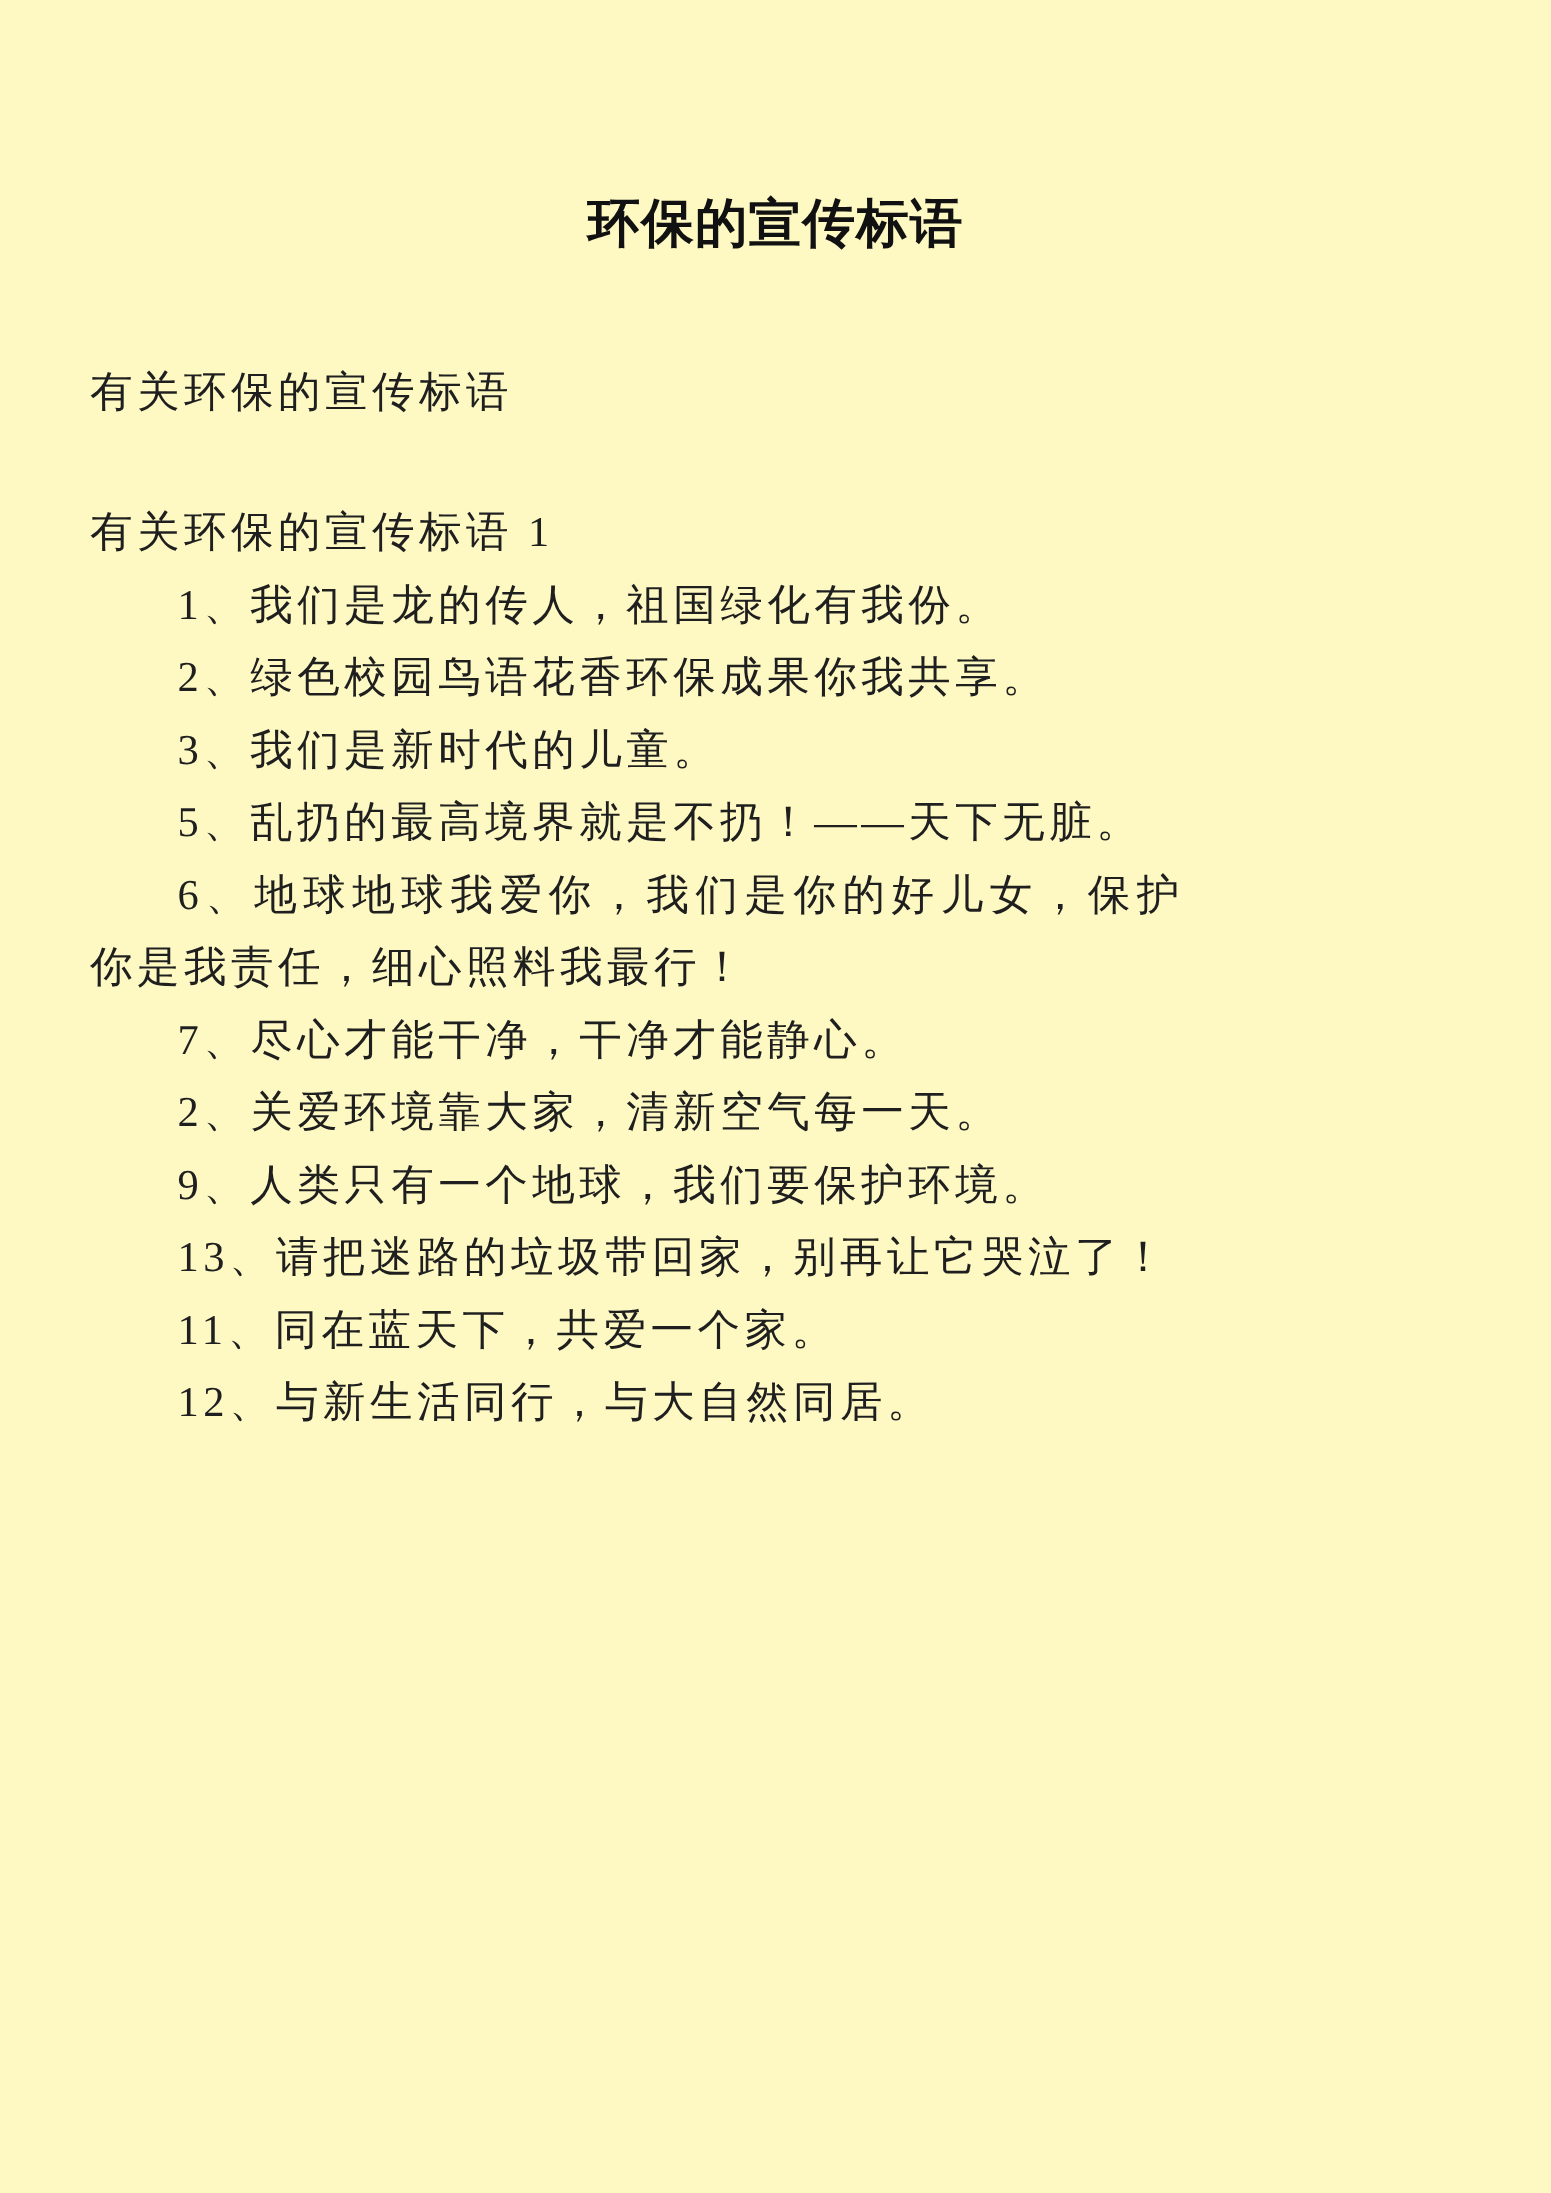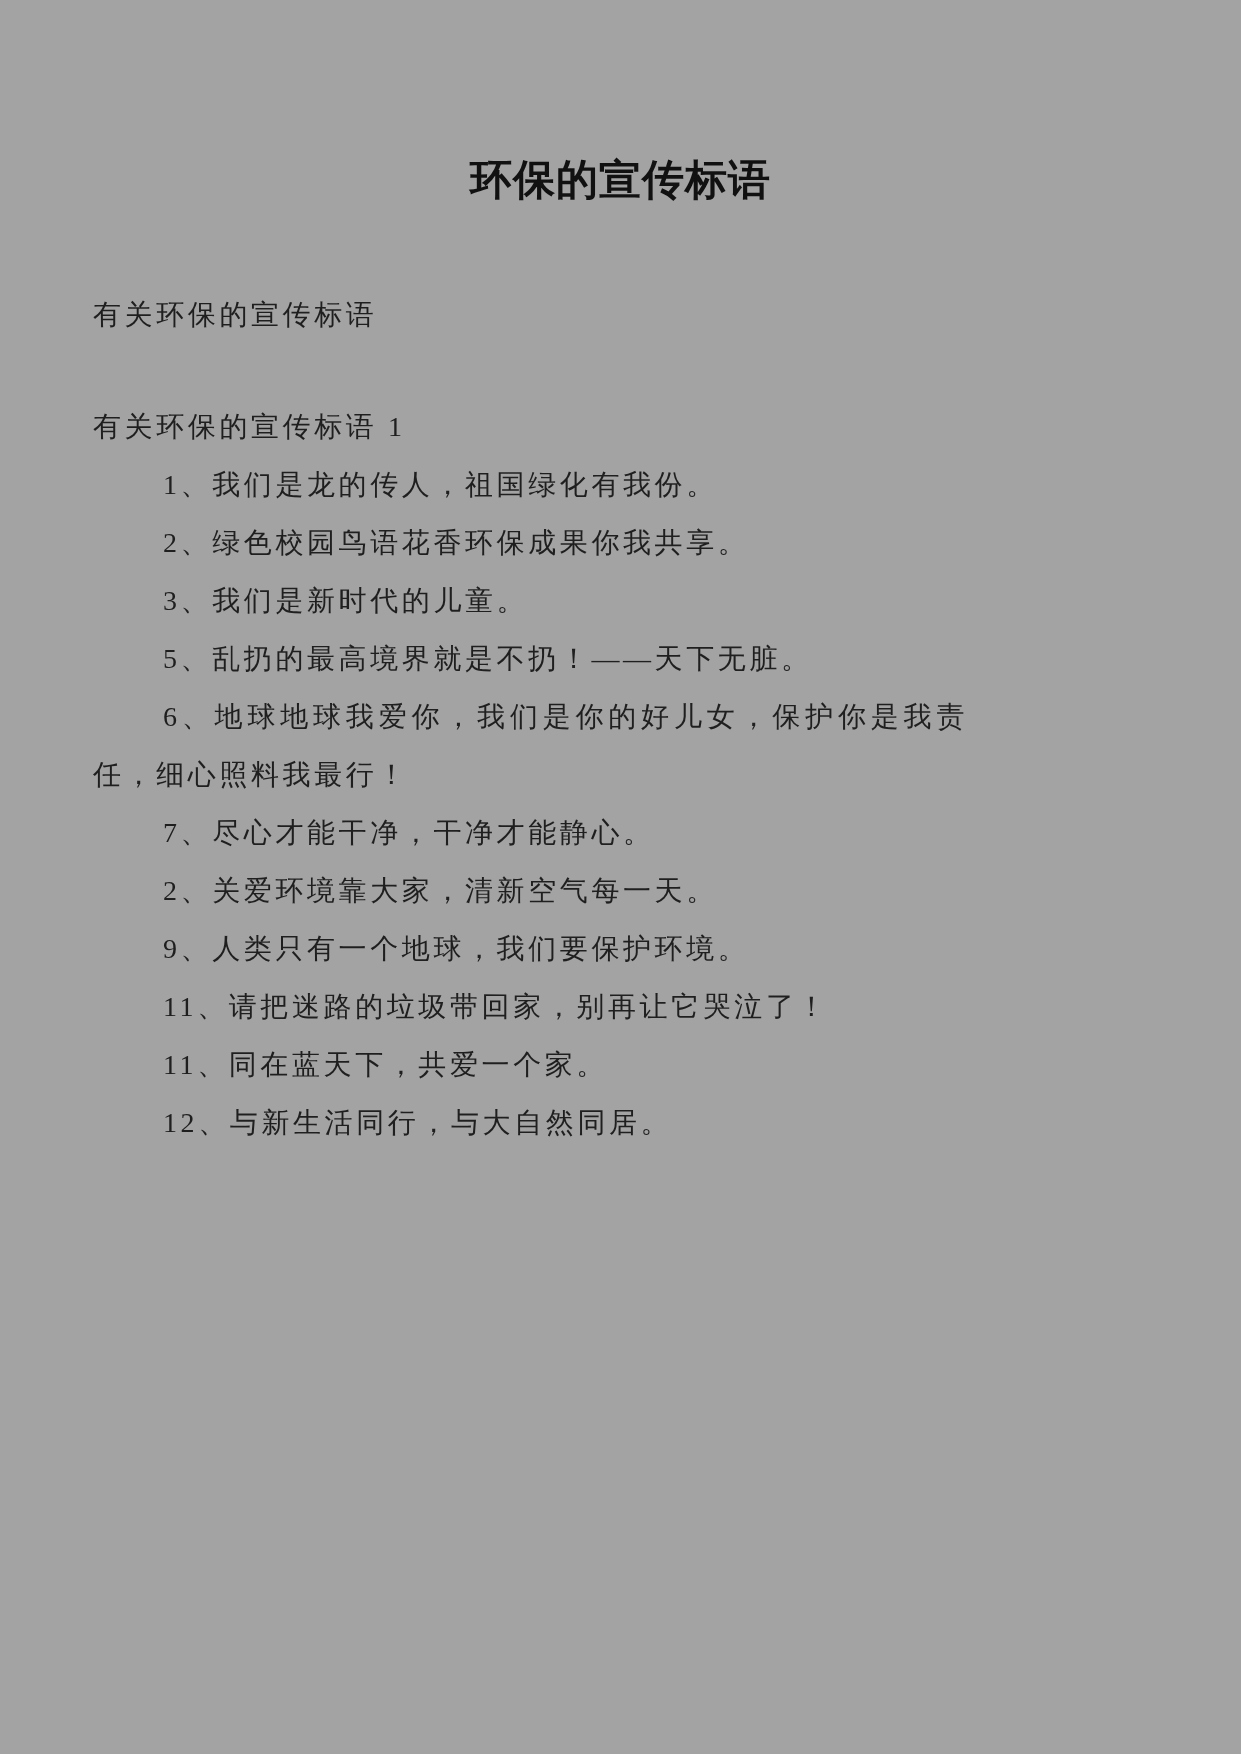--- a/index.html
+++ b/index.html
@@ -4,39 +4,39 @@
 <style>
   html, body {
     margin: 0;
     padding: 0;
     background: #ffffff;
   }
   .page {
     position: relative;
     width: 1241px;
     height: 1754px;
-    background: #a3a3a3;
+    background: #fef9c3;
     overflow: hidden;
     font-family: "Liberation Serif", "DejaVu Serif", serif;
     color: #1f1f1f;
   }
   .doc-title {
     margin: 0;
     padding-top: 148px;
     font-size: 42px;
     line-height: 64px;
     font-weight: 700;
     text-align: center;
     letter-spacing: 1px;
     color: #111111;
   }
   .content {
     width: 875px;
-    margin-left: 93px;
-    font-size: 28px;
+    margin-left: 72px;
+    font-size: 34px;
     letter-spacing: 3.6px;
     text-align: justify;
   }
   .subtitle {
     margin: 74px 0 0 0;
     line-height: 57px;
     font-weight: 400;
   }
   .intro {
     margin: 64px 0 0 0;
@@ -72,18 +72,18 @@
 
     <div class="slogan-list">
       <p class="slogan-item">1、我们是龙的传人，祖国绿化有我份。</p>
       <p class="slogan-item">2、绿色校园鸟语花香环保成果你我共享。</p>
       <p class="slogan-item">3、我们是新时代的儿童。</p>
       <p class="slogan-item">5、乱扔的最高境界就是不扔！——天下无脏。</p>
       <p class="slogan-item">6、地球地球我爱你，我们是你的好儿女，保护你是我责任，细心照料我最行！</p>
       <p class="slogan-item">7、尽心才能干净，干净才能静心。</p>
       <p class="slogan-item">2、关爱环境靠大家，清新空气每一天。</p>
       <p class="slogan-item">9、人类只有一个地球，我们要保护环境。</p>
-      <p class="slogan-item">11、请把迷路的垃圾带回家，别再让它哭泣了！</p>
+      <p class="slogan-item">13、请把迷路的垃圾带回家，别再让它哭泣了！</p>
       <p class="slogan-item">11、同在蓝天下，共爱一个家。</p>
       <p class="slogan-item">12、与新生活同行，与大自然同居。</p>
     </div>
   </div>
 </div>
 
 </body></html>

